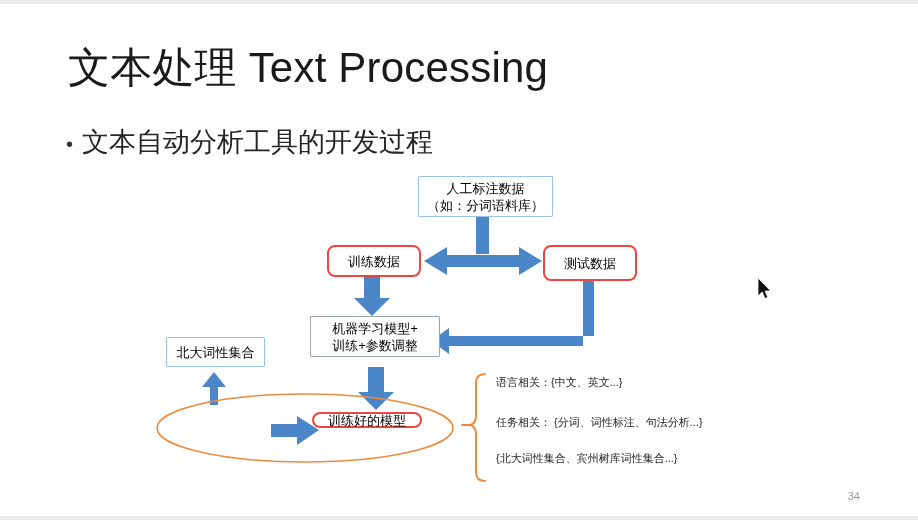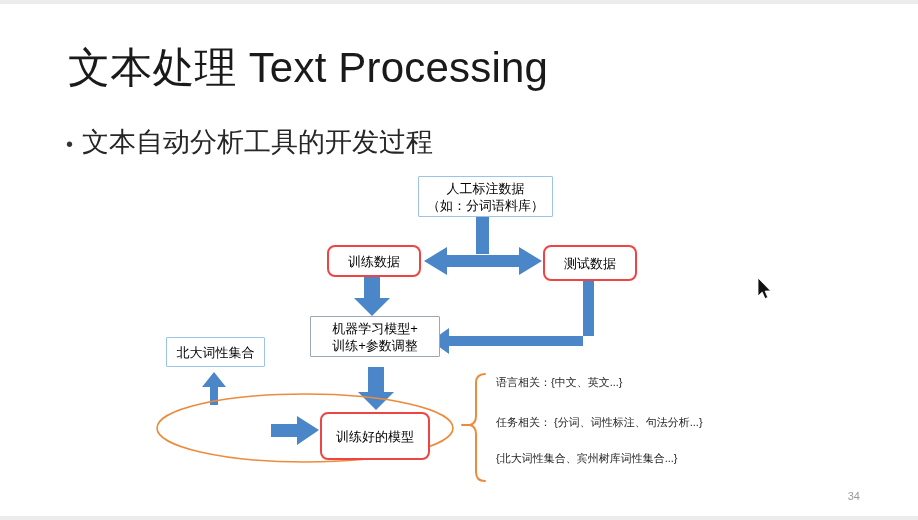--- a/index.html
+++ b/index.html
@@ -190,21 +190,21 @@
     <div class="node sharp" style="left:310px; top:316px; width:130px; height:41px; border-color:#9aa7b8;">
       <span class="ln">机器学习模型+</span>
       <span class="ln">训练+参数调整</span>
     </div>
 
     <div class="node sharp" style="left:166px; top:337px; width:99px; height:30px;">
       <span class="ln">北大词性集合</span>
     </div>
 
 
-    <div class="node rounded" style="left:320px; top:412px; width:110px; height:48px;">
+    <div class="node rounded" style="left:312px; top:412px; width:110px; height:16px;">
       <span class="ln">训练好的模型</span>
     </div>
 
     <div class="annot" style="left:496px; top:373px;">
       <div>语言相关：{中文、英文...}</div>
     </div>
 
     <div class="annot" style="left:496px; top:413px;">
       <div>任务相关： {分词、词性标注、句法分析...}</div>
     </div>

